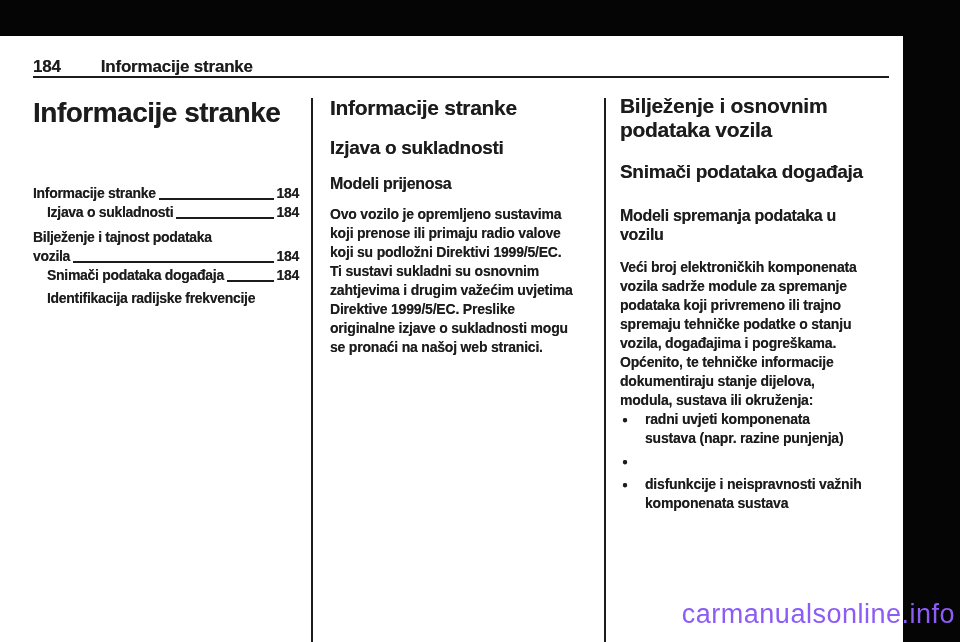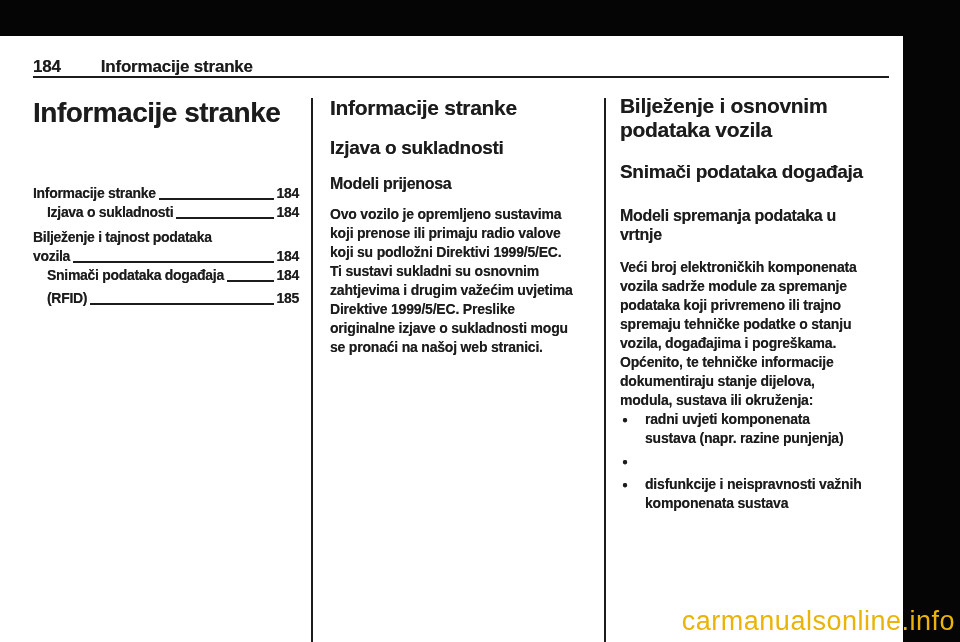--- a/index.html
+++ b/index.html
@@ -60,22 +60,22 @@
   .bullets{margin-top:0;}
   .bullet{display:flex;margin-bottom:4px;}
   .bullet-dot{
     width:23px;flex:0 0 23px;font-size:10px;line-height:19px;padding-left:2px;
   }
   .bullet-text{
     font-size:14px;font-weight:700;letter-spacing:-.2px;line-height:19px;white-space:pre-line;
   }
   
   .watermark{
-    position:absolute;right:5px;bottom:5px;
-    font-size:27px;font-weight:400;color:#eab308;letter-spacing:.5px;
+    position:absolute;right:5px;bottom:12px;
+    font-size:27px;font-weight:400;color:#8b5cf6;letter-spacing:.5px;
     text-shadow:none;font-family:"Liberation Sans","DejaVu Sans",sans-serif;text-align:center;
   }
 </style>
 </head>
 <body>
 
 <div class="page">
 
   <div class="hdr">
     <span>184</span>
@@ -112,25 +112,21 @@
         </div>
       </div>
 
       <div class="toc-row indent">
         <span class="toc-label">Snimači podataka događaja</span>
         <span class="toc-leader"></span>
         <span class="toc-page">184</span>
       </div>
 
       <div class="indent toc-gap4">
-        <div class="toc-row">
-          <span class="toc-label">(RFID)</span>
-          <span class="toc-leader"></span>
-          <span class="toc-page">185</span>
-        </div>
+        <div class="toc-line1">Identifikacija radijske frekvencije</div>
       </div>
 
     </div>
   </div>
 
   <div class="col col2">
     <div class="h2">Informacije stranke</div>
     <div class="h3">Izjava o sukladnosti</div>
     <div class="h4">Modeli prijenosa</div>
     <p class="body-text">Ovo vozilo je opremljeno sustavima
@@ -141,21 +137,21 @@
 Direktive 1999/5/EC. Preslike
 originalne izjave o sukladnosti mogu
 se pronaći na našoj web stranici.</p>
   </div>
 
   <div class="col col3">
     <div class="h2">Bilježenje i osnovnim
 podataka vozila</div>
     <div class="h3">Snimači podataka događaja</div>
     <div class="h4">Modeli spremanja podataka u
-vrtnje</div>
+vozilu</div>
     <p class="body-text">Veći broj elektroničkih komponenata
 vozila sadrže module za spremanje
 podataka koji privremeno ili trajno
 spremaju tehničke podatke o stanju
 vozila, događajima i pogreškama.
 Općenito, te tehničke informacije
 dokumentiraju stanje dijelova,
 modula, sustava ili okruženja:</p>
 
     <div class="bullets">

